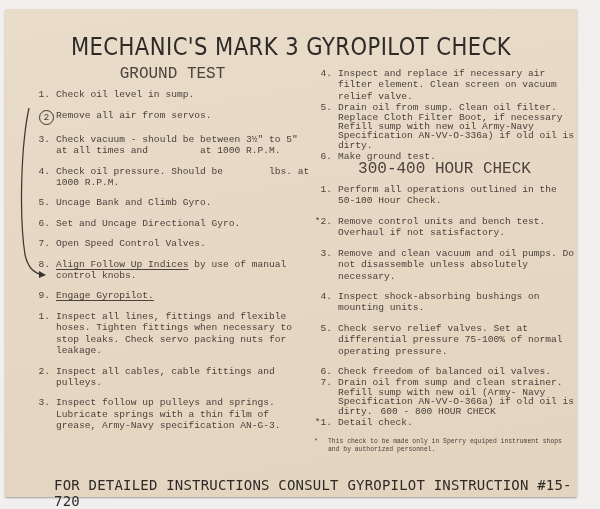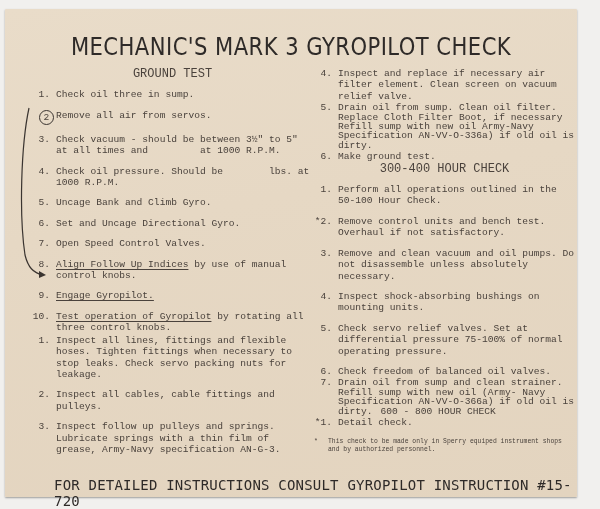--- a/index.html
+++ b/index.html
@@ -15,21 +15,21 @@
     color:#3a3430;
   }
   .title {
     position:absolute; left:0; right:0; top:24px; text-align:center;
     font-family:"DejaVu Sans", sans-serif; font-size:24px; font-weight:normal;
     letter-spacing:0.5px; color:#2e2a28; transform:scaleX(0.88);
   }
   .col { position:absolute; font-size:9.6px; line-height:11.4px; color:#4a423c; }
   .col.left { left:25px; top:60px; width:285px; }
   .col.right { left:307px; top:59px; width:265px; }
-  .sec-head { text-align:center; font-size:12px; margin:0 0 9px 0; }
+  .sec-head { text-align:center; font-size:16px; margin:0 0 9px 0; }
   .item { display:flex; margin-bottom:9px; }
   .item.tight { margin-bottom:1px; }
   .num { width:20px; flex:none; text-align:right; padding-right:6px; }
   .txt { flex:1; }
   .u { text-decoration:underline; text-underline-offset:2px; }
   .circled { display:inline-block; width:13px; height:13px; border:1.4px solid #3a3430; border-radius:50%; text-align:center; line-height:13px; margin-left:2px; margin-right:-4px; }
   .arrow { position:absolute; left:14px; top:96px; width:40px; height:175px; pointer-events:none; }
   .foot-note { display:flex; font-size:6.4px; line-height:8px; margin-top:10px; padding-left:2px; }
   .foot-note .star { width:14px; flex:none; }
   .footer {
@@ -47,21 +47,21 @@
   <svg class="arrow" viewBox="0 0 40 175">
     <path d="M10 3 C 2 40, 0 110, 6 150 C 9 162, 14 168, 24 170" fill="none" stroke="#3a3430" stroke-width="1.2"></path>
     <path d="M20 166 L27 170 L20 173 Z" fill="#3a3430"></path>
   </svg>
 
   <div class="col left">
     <div class="sec-head">GROUND TEST</div>
 
     <div class="item">
         <span class="num">1.</span>
-        <span class="txt">Check oil three in sump.</span>
+        <span class="txt">Check oil level in sump.</span>
       </div>
     <div class="item">
         <span class="num"><span class="circled">2</span></span>
         <span class="txt">Remove all air from servos.</span>
       </div>
     <div class="item">
         <span class="num">3.</span>
         <span class="txt" style="white-space:pre-wrap">Check vacuum - should be between 3½" to 5" at all times and         at 1000 R.P.M.</span>
       </div>
     <div class="item">
@@ -80,24 +80,20 @@
         <span class="num">7.</span>
         <span class="txt">Open Speed Control Valves.</span>
       </div>
     <div class="item">
         <span class="num">8.</span>
         <span class="txt"><span class="u">Align Follow Up Indices</span><span> by use of manual control knobs.</span></span>
       </div>
     <div class="item">
         <span class="num">9.</span>
         <span class="txt"><span class="u">Engage Gyropilot.</span><span></span></span>
-      </div>
-    <div class="item tight">
-        <span class="num">10.</span>
-        <span class="txt"><span class="u">Test operation of Gyropilot</span><span> by rotating all three control knobs.</span></span>
       </div>
 
     <div class="item">
         <span class="num">1.</span>
         <span class="txt">Inspect all lines, fittings and flexible hoses. Tighten fittings when necessary to stop leaks. Check servo packing nuts for leakage.</span>
       </div>
     <div class="item">
         <span class="num">2.</span>
         <span class="txt">Inspect all cables, cable fittings and pulleys.</span>
       </div>

